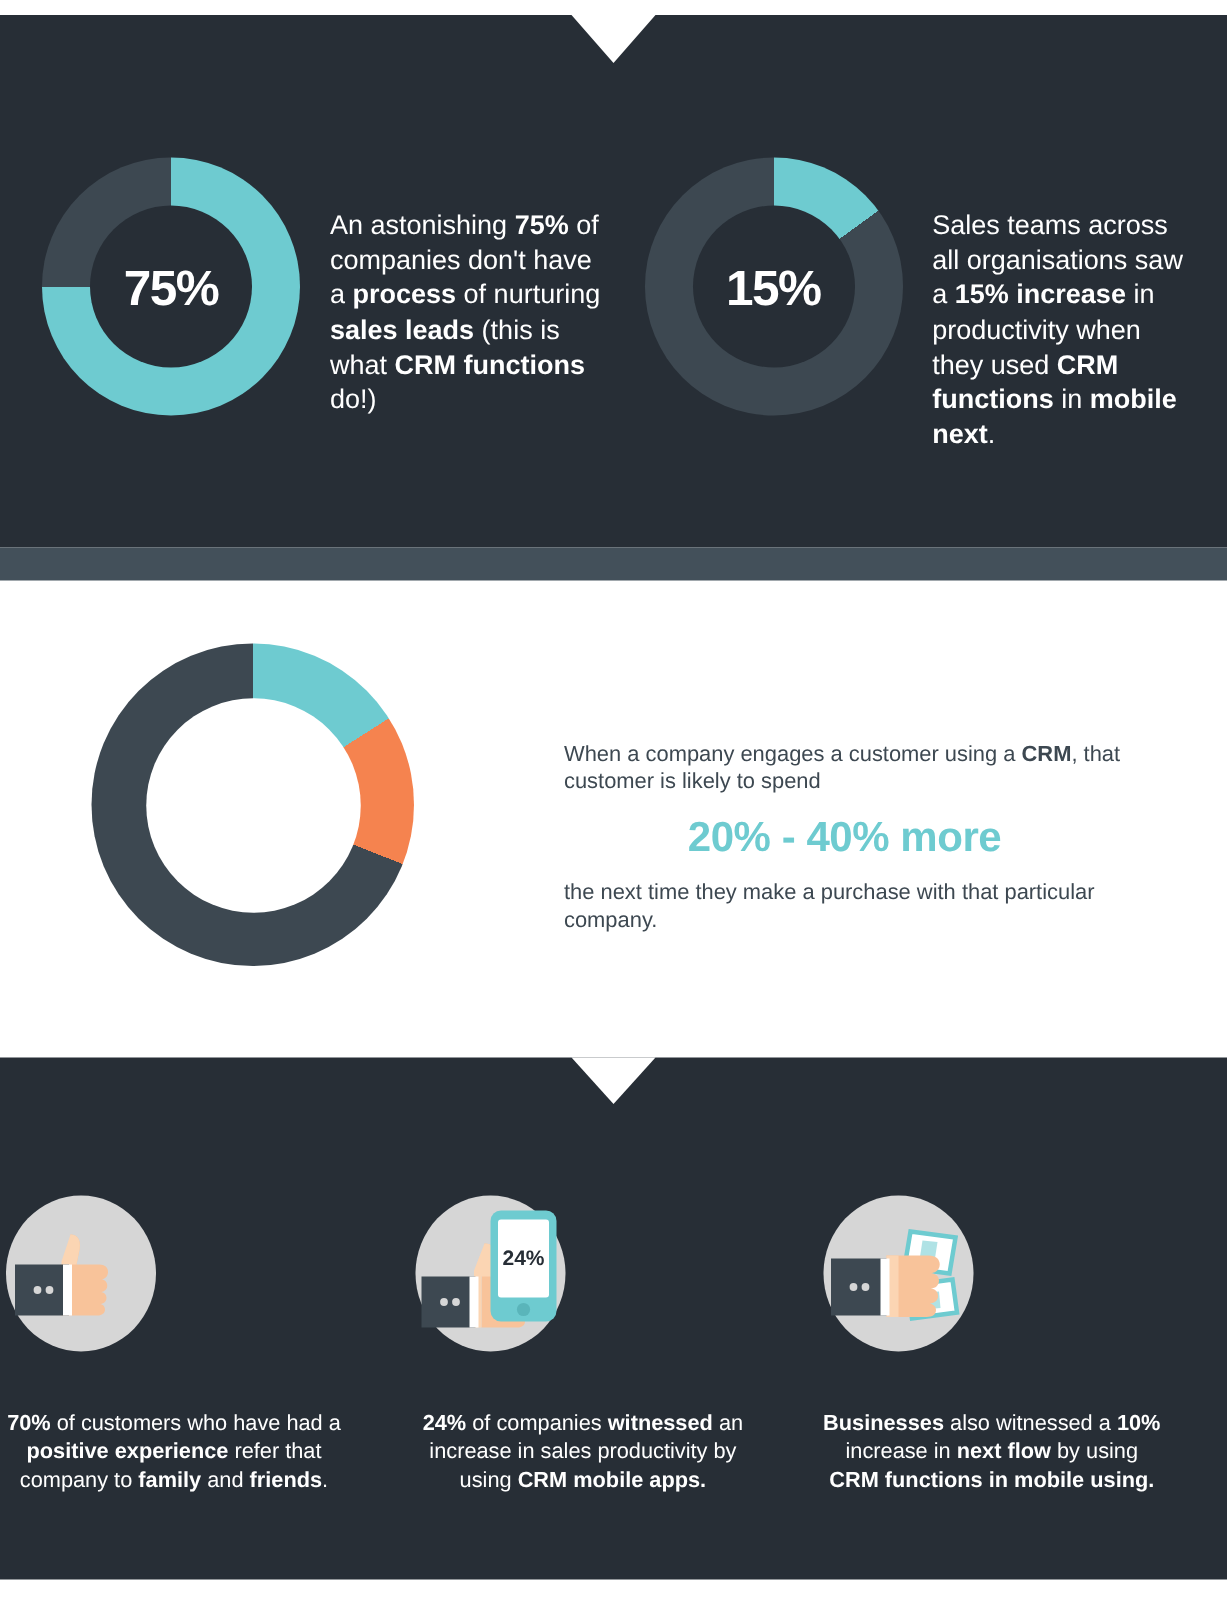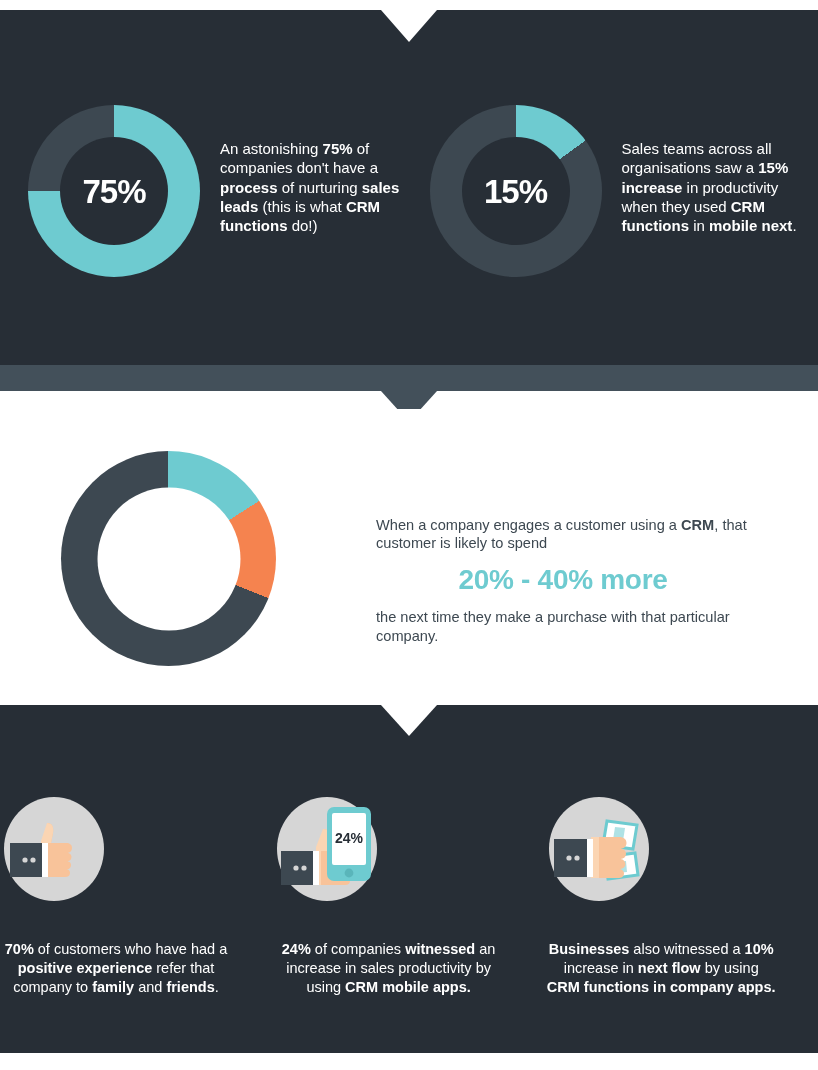--- a/index.html
+++ b/index.html
@@ -85,21 +85,21 @@
   .donut-label {
     color: #ffffff;
     font-size: 33px;
     font-weight: bold;
     letter-spacing: -1px;
     line-height: 1;
   }
 
   .stat-text {
     color: #ffffff;
-    font-size: 15px;
+    font-size: 18px;
     line-height: 1.29;
     padding-left: 20px;
     padding-top: 34px;
     width: 182px;
   }
   .stat-text b { font-weight: bold; }
   .stat-col.second .stat-text { padding-top: 34px; width: 178px; }
 
   
   .divider-band {
@@ -119,21 +119,21 @@
     height: 0;
     border-left: 28px solid transparent;
     border-right: 28px solid transparent;
     border-top: 31px solid #43505a;
   }
 
   
   .section-two {
     position: absolute;
     left: 0;
-    top: 409px;
+    top: 387px;
     width: 818px;
     height: 314px;
     background: #ffffff;
   }
 
   .big-donut-wrap {
     position: absolute;
     left: 61px;
     top: 42px;
     width: 215px;
@@ -365,19 +365,19 @@
                      C78.6 64.4 80.4 66.3 80.4 69 C80.4 71.8 78.2 73.8 75 74
                      C77.6 74.6 79 76.3 79 78.4 C79 81.4 76.6 83 72.8 83 L46 83 Z" fill="#f8c39a"></path>
             <path d="M46 42 L54 42 L54 83 L46 83 Z" fill="#fbd5b3"></path>
 
             <rect x="9" y="44" width="37" height="38" fill="#3d4851"></rect>
             <rect x="42" y="44" width="6" height="38" fill="#ffffff"></rect>
             <circle cx="24" cy="63" r="2.6" fill="#d6d6d6"></circle>
             <circle cx="32" cy="63" r="2.6" fill="#d6d6d6"></circle>
           </svg>
         </div>
-        <div class="card-text"><b>Businesses</b> also witnessed a <b>10%</b> increase in <b>next flow</b> by using <b>CRM functions in company apps.</b></div>
+        <div class="card-text"><b>Businesses</b> also witnessed a <b>10%</b> increase in <b>next flow</b> by using <b>CRM functions in mobile using.</b></div>
       </div>
 
     </div>
   </div>
 
 </div>
 
 </body></html>

